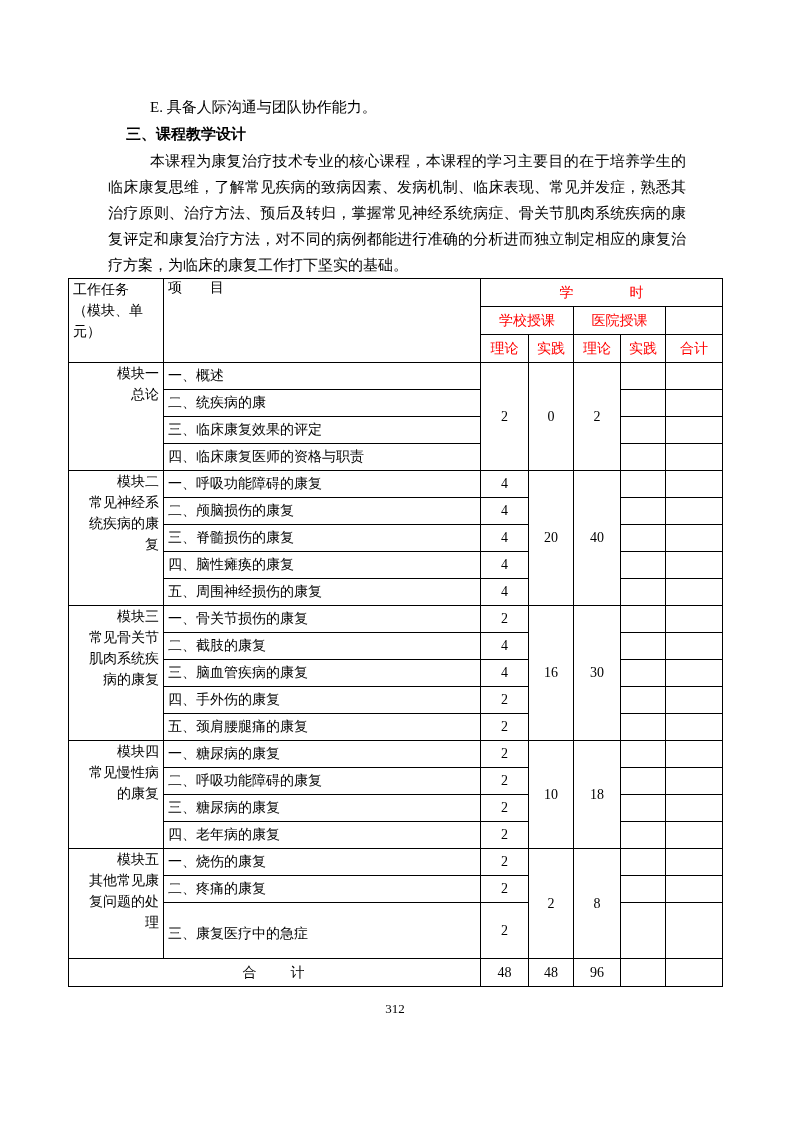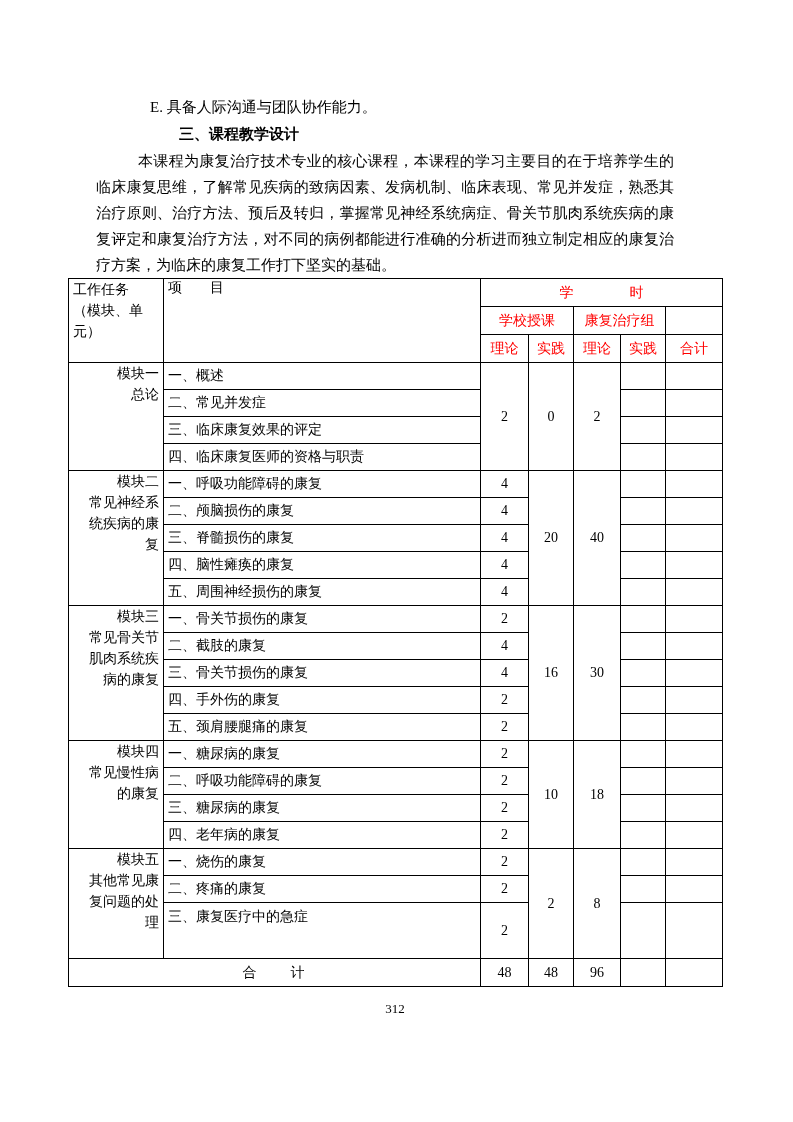--- a/index.html
+++ b/index.html
@@ -8,23 +8,23 @@
     position:relative;
     width:793px; height:1122px;
     background:#ffffff;
     color:#000;
     font-family:"Liberation Serif","DejaVu Serif",serif;
     overflow:hidden;
   }
   .content { padding:96px 71px 0 68px; }
 
   .item-e { margin-left:82px; font-size:15px; line-height:22px; }
-  .sec-heading { margin-left:111px; margin-top:4px; font-size:15px; font-weight:bold; line-height:24px; }
+  .sec-heading { margin-left:58px; margin-top:4px; font-size:15px; font-weight:bold; line-height:24px; }
   .para {
-    margin-left:28px; margin-top:2px;
+    margin-left:40px; margin-top:2px;
     width:578px;
     font-size:15px; line-height:26px;
     text-align:justify; text-indent:42px;
   }
   .subsec-heading { margin-left:97px; margin-top:4px; margin-bottom:6px; font-size:15px; font-weight:bold; line-height:24px; }
 
   table.tbl {
     border-collapse:collapse; table-layout:fixed;
     width:654px;
     border:1.5px solid #000;
@@ -51,21 +51,21 @@
   }
   .proj-head { vertical-align:top; text-align:left; padding:4px 0 0 50px; }
   .hours-head { text-align:center;margin-left:32px; }
 
   .mod {
     vertical-align:top; text-align:right;
     white-space:pre-line; line-height:21px;
     padding:4px 4px 0 6px;
   }
   .item { text-align:left; padding-left:8px; }
-  .item.vtop { vertical-align:top; padding-top:5px; }
+  .item.vtop { vertical-align:top; padding-top:22px; }
   .num { text-align:center; font-size:15px; }
   .total-label { text-align:center; letter-spacing:2px; }
 
   .pagenum {
     margin-top:14px;
     text-align:center;
     font-size:13px;
     width:654px;
   }
 </style>
@@ -93,21 +93,21 @@
 
         <tr class="rh">
           <td rowspan="3" class="task-head">工作任务
 （模块、单
 元）</td>
           <td rowspan="3" class="proj-head">项　　目</td>
           <td colspan="5" class="hours-head red">学　　　　时</td>
         </tr>
         <tr class="rh">
           <td colspan="2" class="center red">学校授课</td>
-          <td colspan="2" class="center red">康复治疗组</td>
+          <td colspan="2" class="center red">医院授课</td>
           <td></td>
         </tr>
         <tr class="rh">
           <td class="center red">理论</td>
           <td class="center red">实践</td>
           <td class="center red">理论</td>
           <td class="center red">实践</td>
           <td class="center red">合计</td>
         </tr>
 
@@ -115,21 +115,21 @@
           <td rowspan="4" class="mod">模块一
 总论</td>
           <td class="item">一、概述</td>
           <td rowspan="4" class="num">2</td>
           <td rowspan="4" class="num">0</td>
           <td rowspan="4" class="num">2</td>
           <td></td>
           <td></td>
         </tr>
         <tr class="rb">
-          <td class="item">二、常见并发症</td>
+          <td class="item">二、统疾病的康</td>
           <td></td>
           <td></td>
         </tr>
         <tr class="rb">
           <td class="item">三、临床康复效果的评定</td>
           <td></td>
           <td></td>
         </tr>
         <tr class="rb">
           <td class="item">四、临床康复医师的资格与职责</td>
@@ -186,21 +186,21 @@
           <td></td>
           <td></td>
         </tr>
         <tr class="rb">
           <td class="item">二、截肢的康复</td>
           <td class="num">4</td>
           <td></td>
           <td></td>
         </tr>
         <tr class="rb">
-          <td class="item">三、骨关节损伤的康复</td>
+          <td class="item">三、脑血管疾病的康复</td>
           <td class="num">4</td>
           <td></td>
           <td></td>
         </tr>
         <tr class="rb">
           <td class="item">四、手外伤的康复</td>
           <td class="num">2</td>
           <td></td>
           <td></td>
         </tr>

